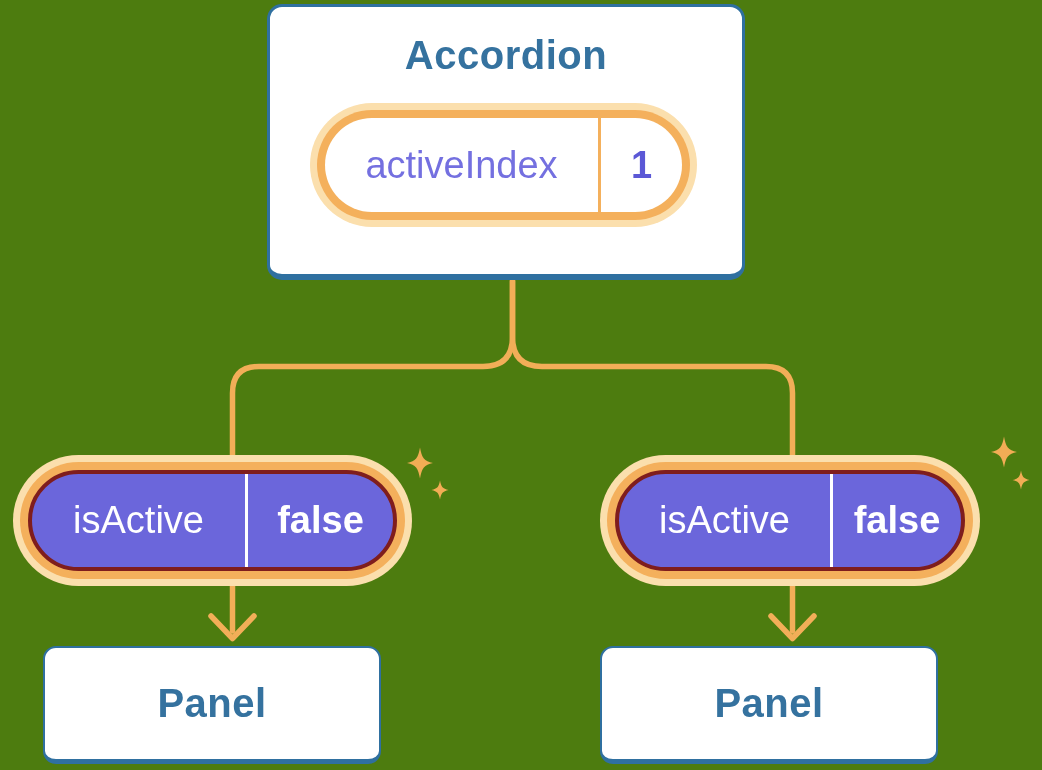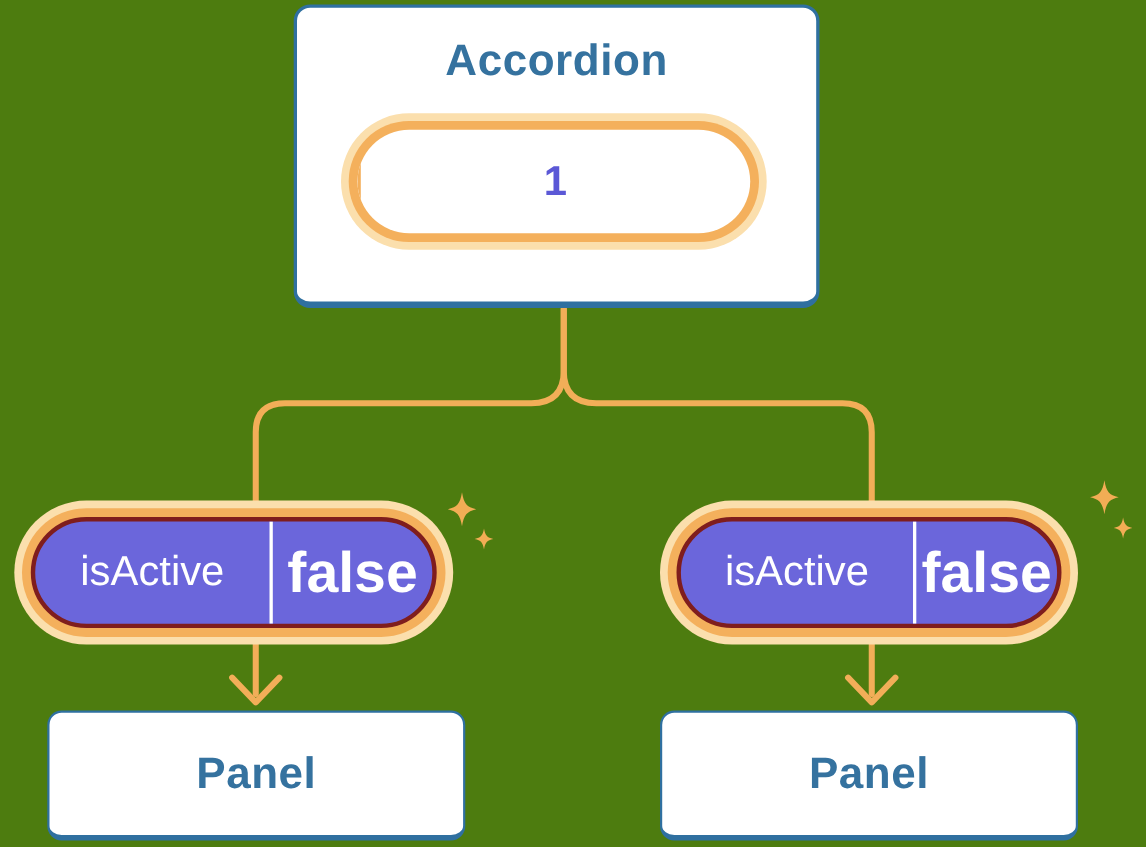--- a/index.html
+++ b/index.html
@@ -91,28 +91,28 @@
   .prop-pill .cell-label {
     display: flex; align-items: center; justify-content: center;
     font-size: 38px; color: #ffffff;
   }
   .prop-pill-left  .cell-label { flex: 0 0 213px; }
   .prop-pill-right .cell-label { flex: 0 0 211px; }
   .prop-pill .divider { flex: 0 0 3px; background: #ffffff; }
   .prop-pill .cell-value {
     flex: 1 1 auto;
     display: flex; align-items: center; justify-content: center;
-    font-size: 52px; font-weight: 700; color: #ffffff;
+    font-size: 38px; font-weight: 700; color: #ffffff;
   }
 
   
   .panel-box {
     position: absolute;
     box-sizing: border-box;
-    width: 380px; height: 118px;
+    width: 338px; height: 118px;
     top: 646px;
     background: #ffffff;
     border: 2.5px solid #2F70A0;
     border-bottom-width: 5.5px;
     border-radius: 13px;
     display: flex; align-items: center; justify-content: center;
     font-size: 40px;
     font-weight: 600;
     color: #35729F;
     letter-spacing: 0.5px;
@@ -148,20 +148,21 @@
     </g>
   </svg>
 
   <div class="acc-box">
     <div class="acc-title">Accordion</div>
   </div>
 
   <div class="pill-glow state-pill">
     <div class="pill-ring">
       <div class="pill-body">
+        <div class="cell-label">activeIndex</div>
         <div class="divider"></div>
         <div class="cell-value">1</div>
       </div>
     </div>
   </div>
 
   <div class="pill-glow prop-pill prop-pill-left">
     <div class="pill-ring">
       <div class="pill-body">
         <div class="cell-label">isActive</div>

